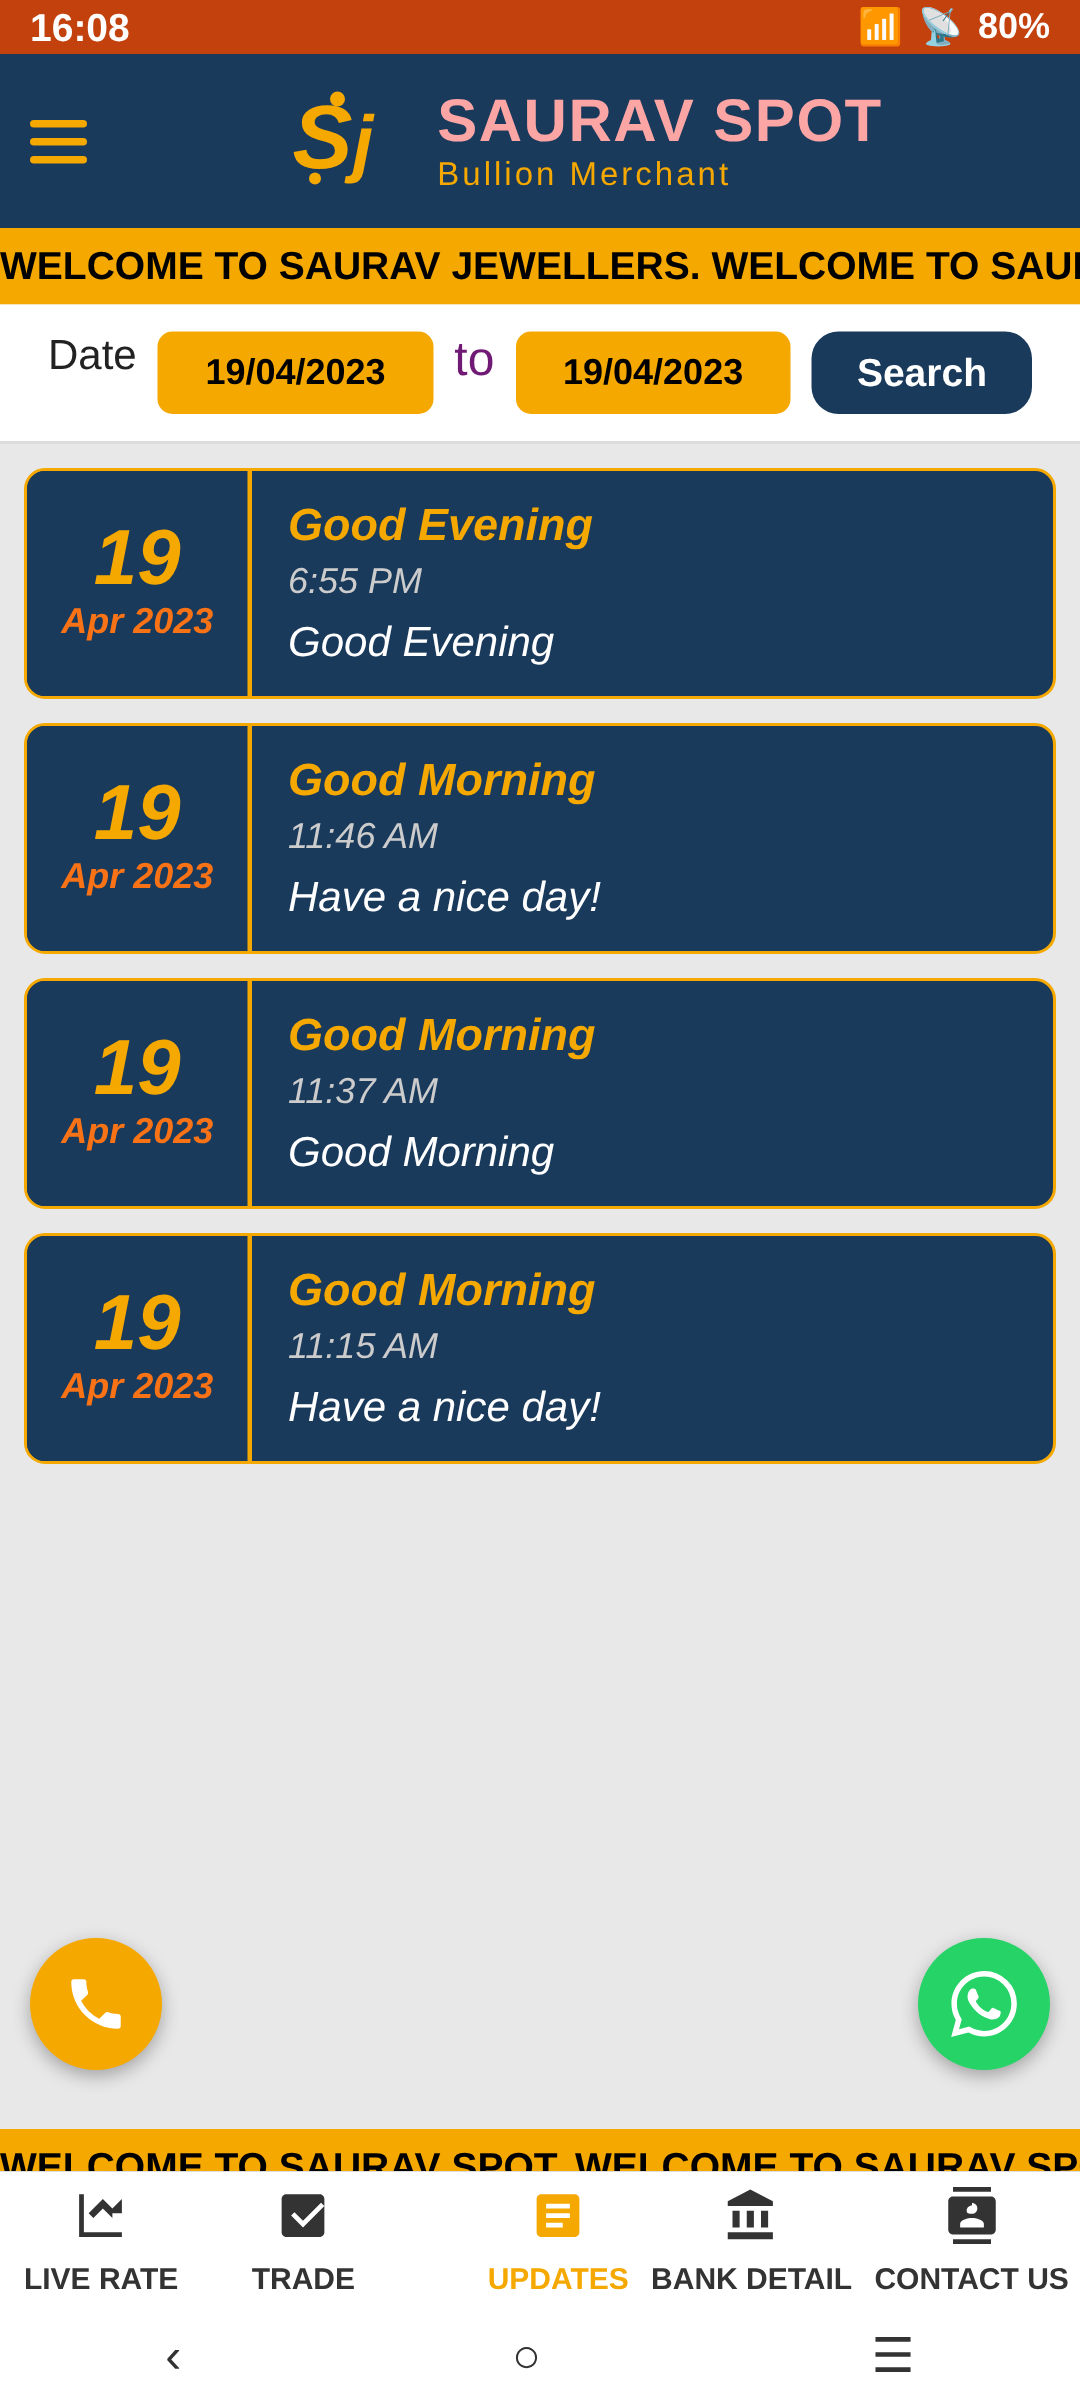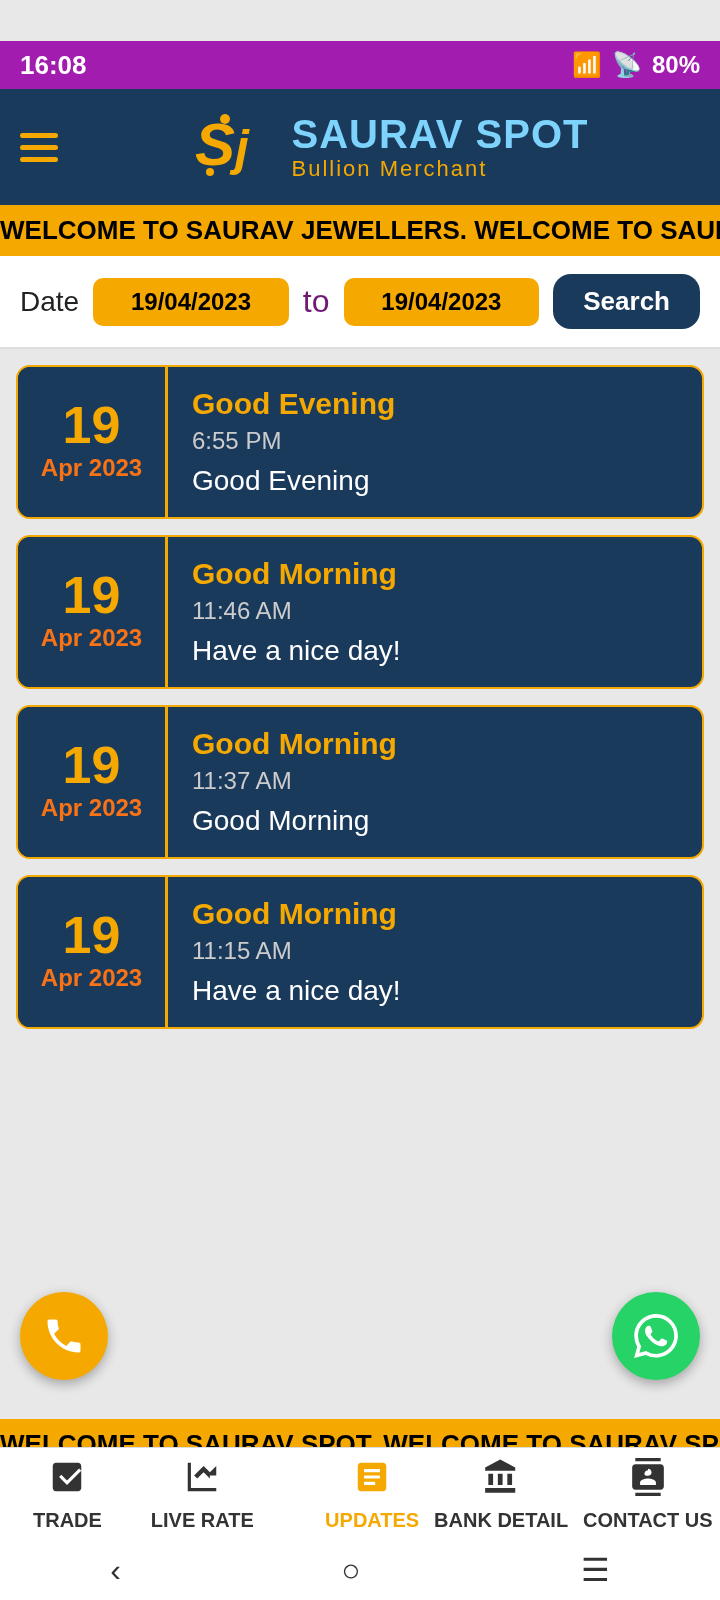--- a/index.html
+++ b/index.html
@@ -8,30 +8,29 @@
       width: 720px;
       min-height: 1600px;
       font-family: 'Segoe UI', Arial, sans-serif;
       background: #e8e8e8;
       position: relative;
       overflow-x: hidden;
     }
 
     
     .status-bar {
-      background: #a21caf;
+      background: #c2410c;
       color: #fff;
       display: flex;
       justify-content: space-between;
       align-items: center;
       padding: 6px 20px;
       font-size: 26px;
       font-weight: 600;
-      height: 48px;
-      margin-top: 41px;
+      height: 36px;
     }
     .status-right {
       display: flex;
       gap: 10px;
       align-items: center;
       font-size: 24px;
     }
 
     
     .header {
@@ -63,21 +62,21 @@
     }
     .logo-svg {
       width: 90px;
       height: 80px;
     }
     .brand-text {
       display: flex;
       flex-direction: column;
     }
     .brand-name {
-      color: #7dd3fc;
+      color: #fca5a5;
       font-size: 40px;
       font-weight: 800;
       letter-spacing: 1px;
       line-height: 1.1;
     }
     .brand-sub {
       color: #f5a800;
       font-size: 22px;
       font-weight: 400;
       letter-spacing: 2px;
@@ -99,22 +98,21 @@
     }
     @keyframes ticker-scroll {
       0% { transform: translateX(0); }
       100% { transform: translateX(-50%); }
     }
 
     
     .date-filter {
       background: #fff;
       display: flex;
-      align-items: center;
-      padding: 18px 20px;
+      padding: 18px 32px;
       gap: 14px;
       border-bottom: 2px solid #ddd;
     }
     .date-label {
       font-size: 28px;
       color: #222;
       font-weight: 500;
     }
     .date-input {
       background: #f5a800;
@@ -153,20 +151,21 @@
       min-height: 750px;
     }
 
     
     .msg-card {
       background: #1a3a5c;
       border-radius: 14px;
       border: 2px solid #f5a800;
       display: flex;
       overflow: hidden;
+      font-style: italic;
     }
     .msg-date {
       background: #1a3a5c;
       padding: 24px 18px;
       display: flex;
       flex-direction: column;
       align-items: center;
       justify-content: center;
       min-width: 150px;
       border-right: 3px solid #f5a800;
@@ -420,32 +419,32 @@
 </div>
 
 <div class="bottom-ticker">
   <span class="ticker-inner">WELCOME TO SAURAV SPOT.     WELCOME TO SAURAV SPOT.     WELCOME TO SAURAV SPOT.</span>
 </div>
 
 <div class="bottom-nav">
   <div class="nav-item">
     <span class="nav-icon">
       <svg width="38" height="38" viewBox="0 0 24 24" fill="currentColor">
+        <path d="M3 3v18h18v-2H5V3H3zm14 10l-4-4-4 4-2-2 6-6 4 4 4-4v6h-4z"></path>
+      </svg>
+    </span>
+    <span class="nav-label">LIVE RATE</span>
+  </div>
+  <div class="nav-item">
+    <span class="nav-icon">
+      <svg width="38" height="38" viewBox="0 0 24 24" fill="currentColor">
         <path d="M19 3H5c-1.1 0-2 .9-2 2v14c0 1.1.9 2 2 2h14c1.1 0 2-.9 2-2V5c0-1.1-.9-2-2-2zm-7 14l-5-5 1.41-1.41L12 14.17l7.59-7.59L21 8l-9 9z"></path>
       </svg>
     </span>
     <span class="nav-label">TRADE</span>
-  </div>
-  <div class="nav-item">
-    <span class="nav-icon">
-      <svg width="38" height="38" viewBox="0 0 24 24" fill="currentColor">
-        <path d="M3 3v18h18v-2H5V3H3zm14 10l-4-4-4 4-2-2 6-6 4 4 4-4v6h-4z"></path>
-      </svg>
-    </span>
-    <span class="nav-label">LIVE RATE</span>
   </div>
   <div class="nav-item active">
     <span class="nav-icon">
       <svg width="38" height="38" viewBox="0 0 24 24" fill="currentColor">
         <path d="M19 3H5c-1.1 0-2 .9-2 2v14c0 1.1.9 2 2 2h14c1.1 0 2-.9 2-2V5c0-1.1-.9-2-2-2zm-5 14H7v-2h7v2zm3-4H7v-2h10v2zm0-4H7V7h10v2z"></path>
       </svg>
     </span>
     <span class="nav-label">UPDATES</span>
   </div>
   <div class="nav-item">

